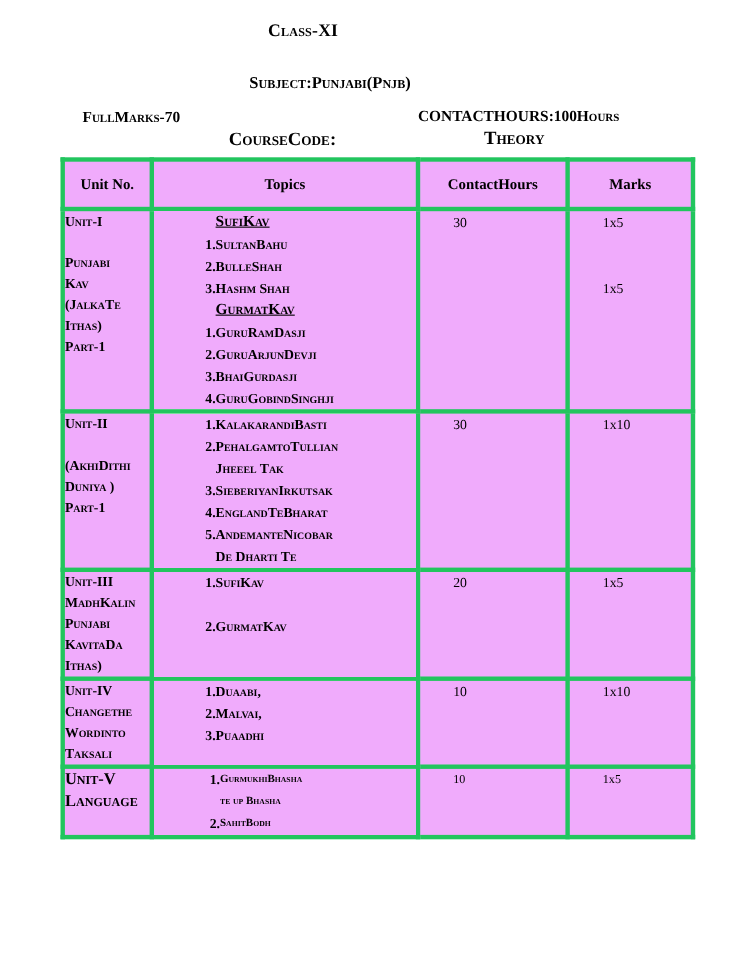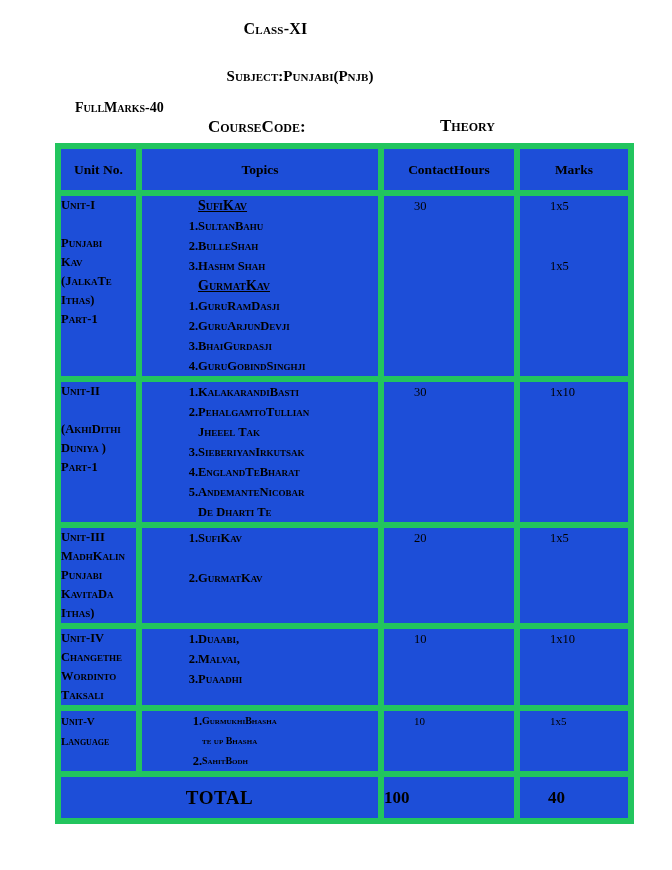--- a/index.html
+++ b/index.html
@@ -57,24 +57,24 @@
     left: 55px;
     top: 143px;
     width: 573px;
   }
   table.syllabus {
     border-collapse: collapse;
     width: 573px;
     table-layout: fixed;
   }
   table.syllabus td, table.syllabus th {
-    border: 6px solid #22c55e;
+    border: 4px solid #22c55e;
     vertical-align: top;
     padding: 0;
-    background: #1d4ed8;
+    background: #f0abfc;
   }
   col.c-unit   { width: 81px; }
   col.c-topics { width: 242px; }
   col.c-hours  { width: 136px; }
   col.c-marks  { width: 114px; }
 
   
   tr.hdr th {
     height: 41px;
     vertical-align: middle;
@@ -86,21 +86,21 @@
 
   
   .unit-cell { padding: 14px 0 6px 6px; margin-left: 28px; }
   .unit-cell .ln {
     font-variant: small-caps;
     font-weight: bold;
     font-size: 12.5px;
     line-height: 19px;
     white-space: nowrap;
   }
-  .unit-cell.small .ln { font-size: 11px; line-height: 20px; }
+  .unit-cell.small .ln { font-size: 15px; line-height: 20px; }
 
   
   .topics-cell { padding: 12px 0 8px 0; position: relative; }
   .topic-row {
     display: flex;
     line-height: 20px;
     min-height: 20px;
     text-align: right;
   }
   .topic-num {
@@ -154,22 +154,23 @@
   .total-num.marks { padding-left: 28px; }
 </style>
 </head>
 <body>
 
 <div class="page">
 
   <div class="h-class head-line">Class-XI</div>
   <div class="h-subject head-line">Subject:Punjabi(Pnjb)</div>
 
-  <div class="h-fullmarks">FullMarks-40</div>
-
+  <div class="h-fullmarks">FullMarks-70</div>
+
+  <div class="h-contact"><span>CONTACTHOURS:100</span><span class="sc">Hours</span></div>
 
   <div class="h-coursecode">CourseCode:</div>
   <div class="h-theory">Theory</div>
 
   <div class="tbl-wrap">
     <table class="syllabus">
       <colgroup>
         <col class="c-unit">
           <col class="c-topics">
           <col class="c-hours">
@@ -363,22 +364,17 @@
                 <span class="topic-txt">SahitBodh</span>
               </div>
             </td>
             <td class="num-cell tiny">
               <span class="v">10</span>
             </td>
             <td class="num-cell marks tiny">
               <span class="v">1x5</span>
             </td>
           </tr>
-          <tr class="total">
-            <td colspan="2" class="total-label">TOTAL</td>
-            <td class="total-num">100</td>
-            <td class="total-num marks">40</td>
-          </tr>
         </tbody>
     </table>
   </div>
 
 </div>
 
 </body></html>

